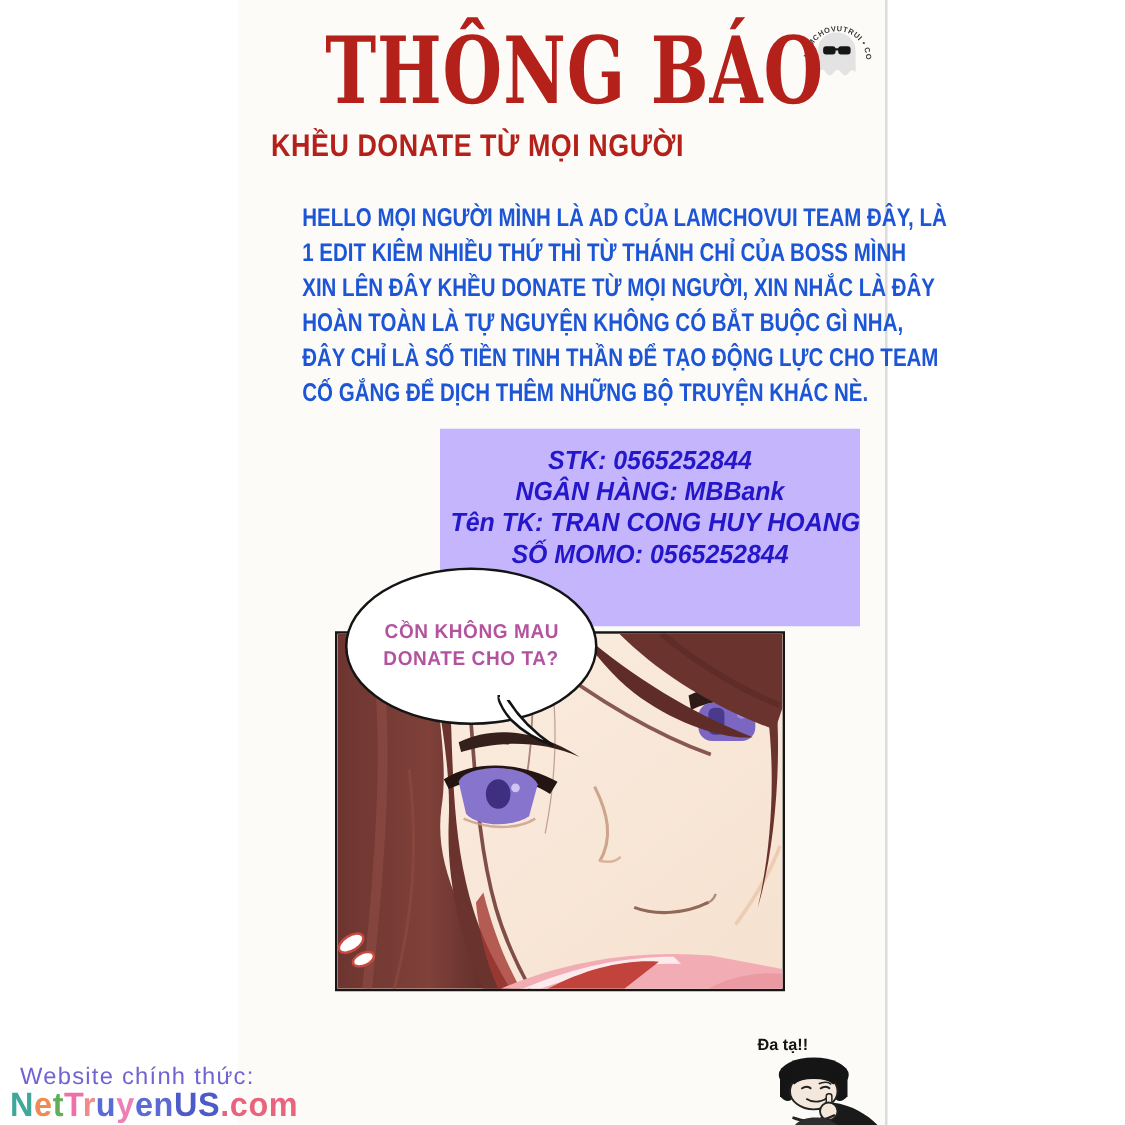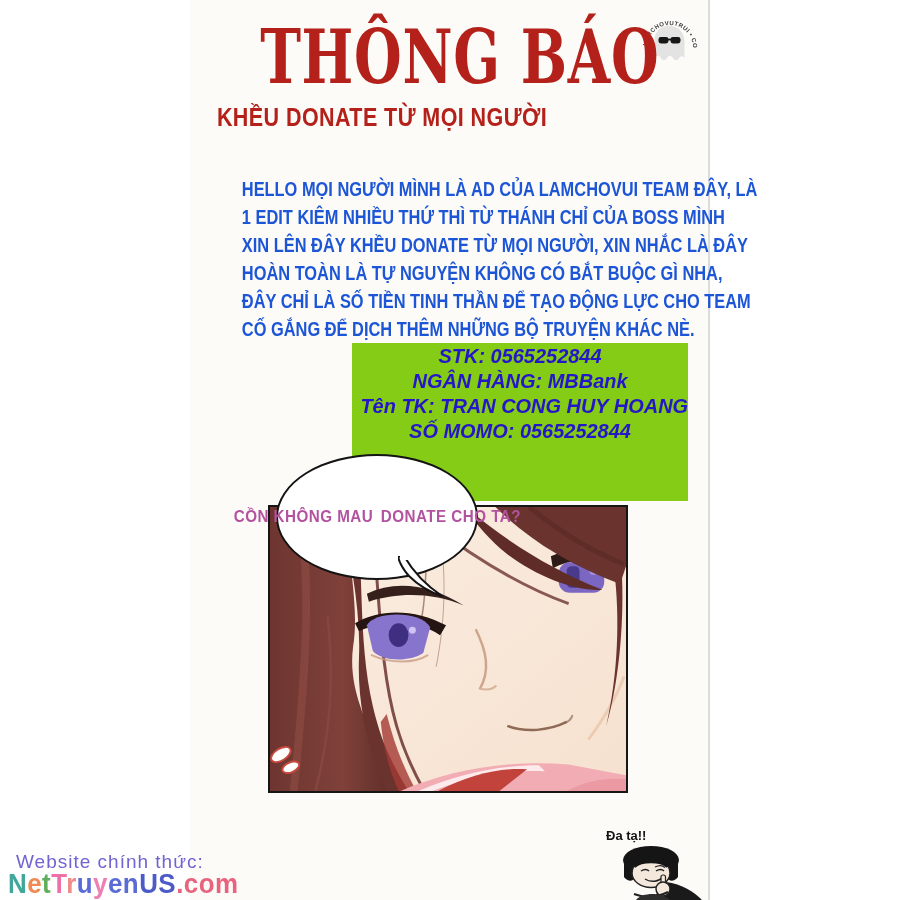--- a/index.html
+++ b/index.html
@@ -11,31 +11,31 @@
   .condense{display:inline-block;white-space:nowrap;transform-origin:50% 50%;}
   
   .title-wrap{position:absolute;left:0;top:14px;width:100%;text-align:center;}
   .title-text{font-family:"DejaVu Serif","Liberation Serif",serif;font-weight:900;
               font-size:74px;line-height:86px;color:#b4211a;letter-spacing:1px;
               transform:scaleX(0.74);}
   .subtitle-wrap{position:absolute;left:0;top:103px;width:100%;text-align:left;}
   .subtitle-text{font-weight:900;font-size:25px;color:#b4211a;letter-spacing:0.5px;
                  transform:scaleX(0.86);}
   
-  .announce{position:absolute;left:0;top:175px;width:100%;text-align:center;
+  .announce{position:absolute;left:0;top:161px;width:100%;text-align:center;
             color:#1c55d6;font-weight:900;font-size:20.5px;line-height:28px;}
   .announce .line{display:block;white-space:nowrap;transform:scaleX(0.80);transform-origin:50% 50%;}
   
   .donate-box{position:absolute;left:162px;top:343px;width:336px;height:158px;
-              background:#84cc16;text-align:center;padding-top:0;box-sizing:border-box;}
+              background:#c4b5fd;text-align:center;padding-top:13px;box-sizing:border-box;}
   .donate-box .line{display:block;white-space:nowrap;transform:scaleX(0.95);transform-origin:50% 50%;
                     color:#2416c9;font-weight:900;font-style:italic;font-size:21px;line-height:25px;}
   
   .bubble{position:absolute;left:86px;top:454px;width:198px;height:122px;background:#ffffff;
-          border:2px solid #141414;border-radius:50%;z-index:5;display:flex;flex-direction:row;
+          border:2px solid #141414;border-radius:50%;z-index:5;display:flex;flex-direction:column;
           align-items:center;justify-content:center;}
   .bubble .line{display:block;white-space:nowrap;transform:scaleX(0.95);transform-origin:50% 50%;
                 color:#b3529e;font-weight:900;font-size:16px;line-height:22px;letter-spacing:0.5px;}
   .bubble-tail{position:absolute;left:208px;top:556px;width:48px;height:46px;z-index:6;}
   
   .panel{position:absolute;left:78px;top:505px;width:360px;height:288px;box-sizing:border-box;
          border:2px solid #161616;z-index:1;}
   .panel svg{display:block;width:100%;height:100%;}
   
   .ghost{position:absolute;left:448px;top:8px;width:62px;height:62px;}

